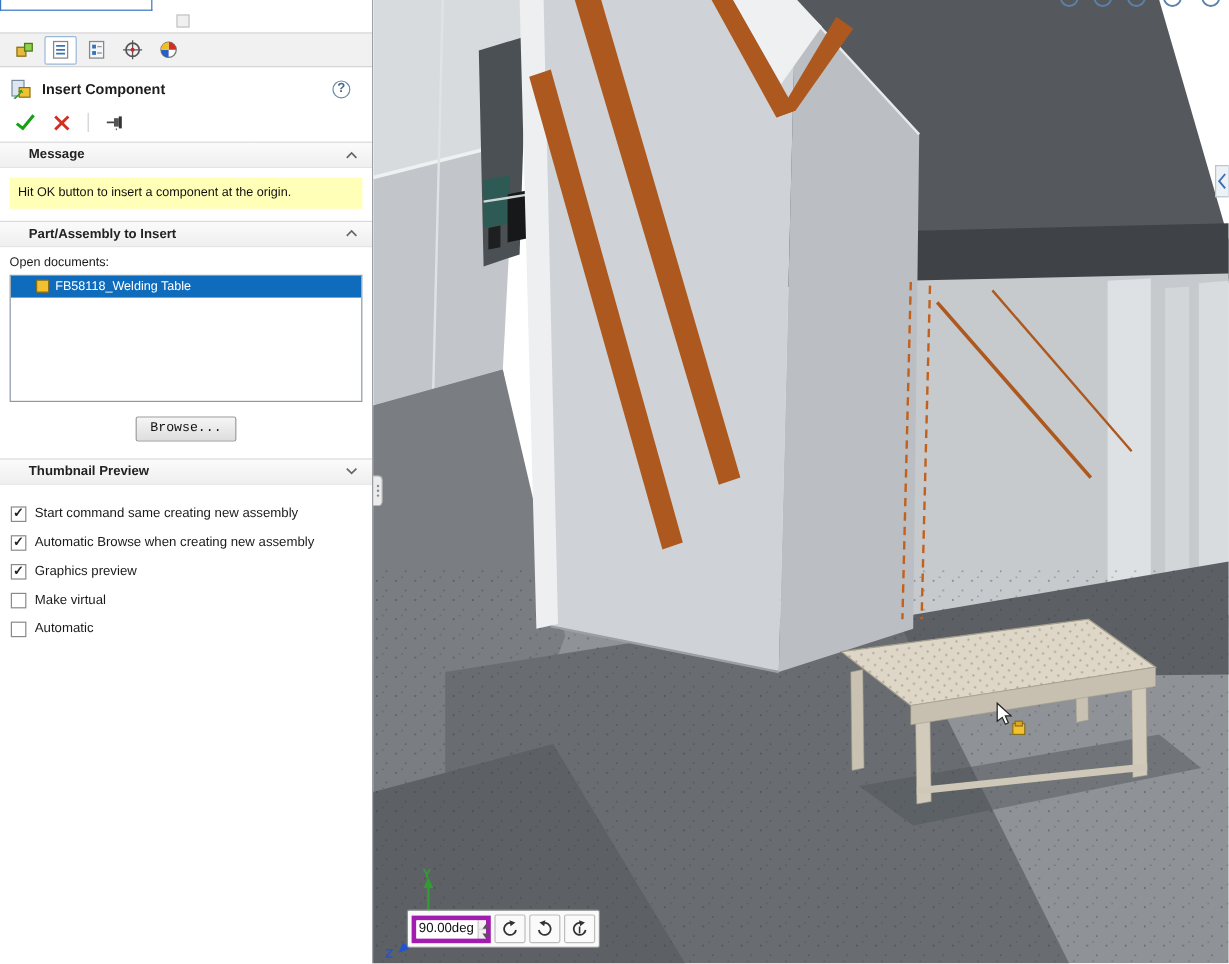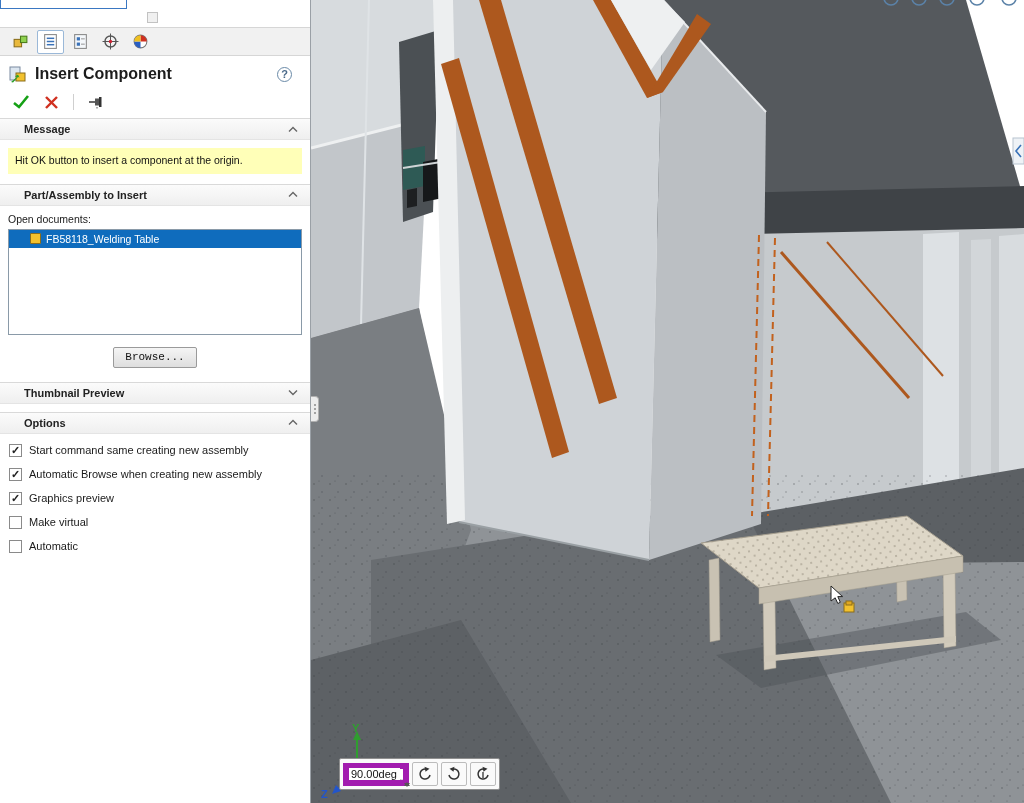--- a/index.html
+++ b/index.html
@@ -27,21 +27,21 @@
     display:flex; align-items:center; padding-left:7px; gap:3px;
   }
   .tab {
     width:27px; height:24px; display:flex; align-items:center; justify-content:center;
     border:1px solid transparent; border-radius:2px;
   }
   .tab.selected { background:#fff; border-color:#9ab8d8; }
   .panel-body { position:absolute; left:0; top:57px; width:100%; bottom:0; }
 
   .title-row { display:flex; align-items:center; padding:7px 10px 6px 8px; }
-  .title-row .ttl { font-size:16px; font-weight:bold; color:#1c1c1c; margin-left:7px; flex:1; }
+  .title-row .ttl { font-size:12px; font-weight:bold; color:#1c1c1c; margin-left:7px; flex:1; }
   .help-circle {
     width:15px; height:15px; border:1px solid #6a8aa8; border-radius:50%;
     color:#4a6a8a; font-size:11px; font-weight:bold; display:flex; align-items:center; justify-content:center;
     margin-right:8px;
   }
   .action-row { display:flex; align-items:center; gap:14px; padding:4px 0 8px 12px; }
   .action-row .sep { width:1px; height:16px; background:#cfcfcf; }
 
   .grp-header {
     display:flex; align-items:center; justify-content:space-between;
@@ -93,21 +93,21 @@
   #viewport { position:absolute; left:311px; top:0; width:713px; height:803px; background:#fff; }
   #scene { position:absolute; left:0; top:0; }
 
   #triad { position:absolute; left:8px; top:722px; z-index:2; }
 
   #rotate-ctrl {
     position:absolute; left:28px; top:758px; z-index:3;
     display:flex; align-items:center; gap:3px; padding:3px;
     background:#fafafa; border:1px solid #8f8f8f; border-radius:2px;
   }
-  .spin-wrap { display:flex; width:66px; height:23px; border:6px solid #a21caf; background:#fff;align-items:flex-end; }
+  .spin-wrap { display:flex; width:66px; height:23px; border:4px solid #a21caf; background:#fff; }
   .spin-wrap input {
     width:51px; border:none; outline:none; font-size:11px; padding:0 2px;
     font-family:"Liberation Sans",sans-serif; color:#111;
   }
   .spin-col { width:13px; border-left:1px solid #c0c0c0; display:flex; flex-direction:column; }
   .spin-btn { flex:1; background:#f0f0f0; border:none; border-bottom:1px solid #d8d8d8; position:relative; padding:0; }
   .spin-btn:last-child { border-bottom:none; }
   .spin-btn::after {
     content:""; position:absolute; left:3px; top:3px;
     border-left:3px solid transparent; border-right:3px solid transparent;
@@ -227,26 +227,20 @@
       <button class="browse-btn">Browse...</button>
 
       <div class="grp-header">
         <span>Thumbnail Preview</span>
         <svg class="chev" viewBox="0 0 10 7">
           <polyline points="1,1.5 5,5.5 9,1.5" fill="none" stroke="#666" stroke-width="1.4"></polyline>
         </svg>
       </div>
       <div style="height:8px"></div>
 
-      <div class="grp-header">
-        <span>Options</span>
-        <svg class="chev" viewBox="0 0 10 7">
-          <polyline points="1,5.5 5,1.5 9,5.5" fill="none" stroke="#666" stroke-width="1.4"></polyline>
-        </svg>
-      </div>
       <div class="options-list">
           <div class="opt-row">
             <span class="cb checked">✓</span>
             <span class="opt-label">Start command same creating new assembly</span>
           </div>
           <div class="opt-row">
             <span class="cb checked">✓</span>
             <span class="opt-label">Automatic Browse when creating new assembly</span>
           </div>
           <div class="opt-row">

